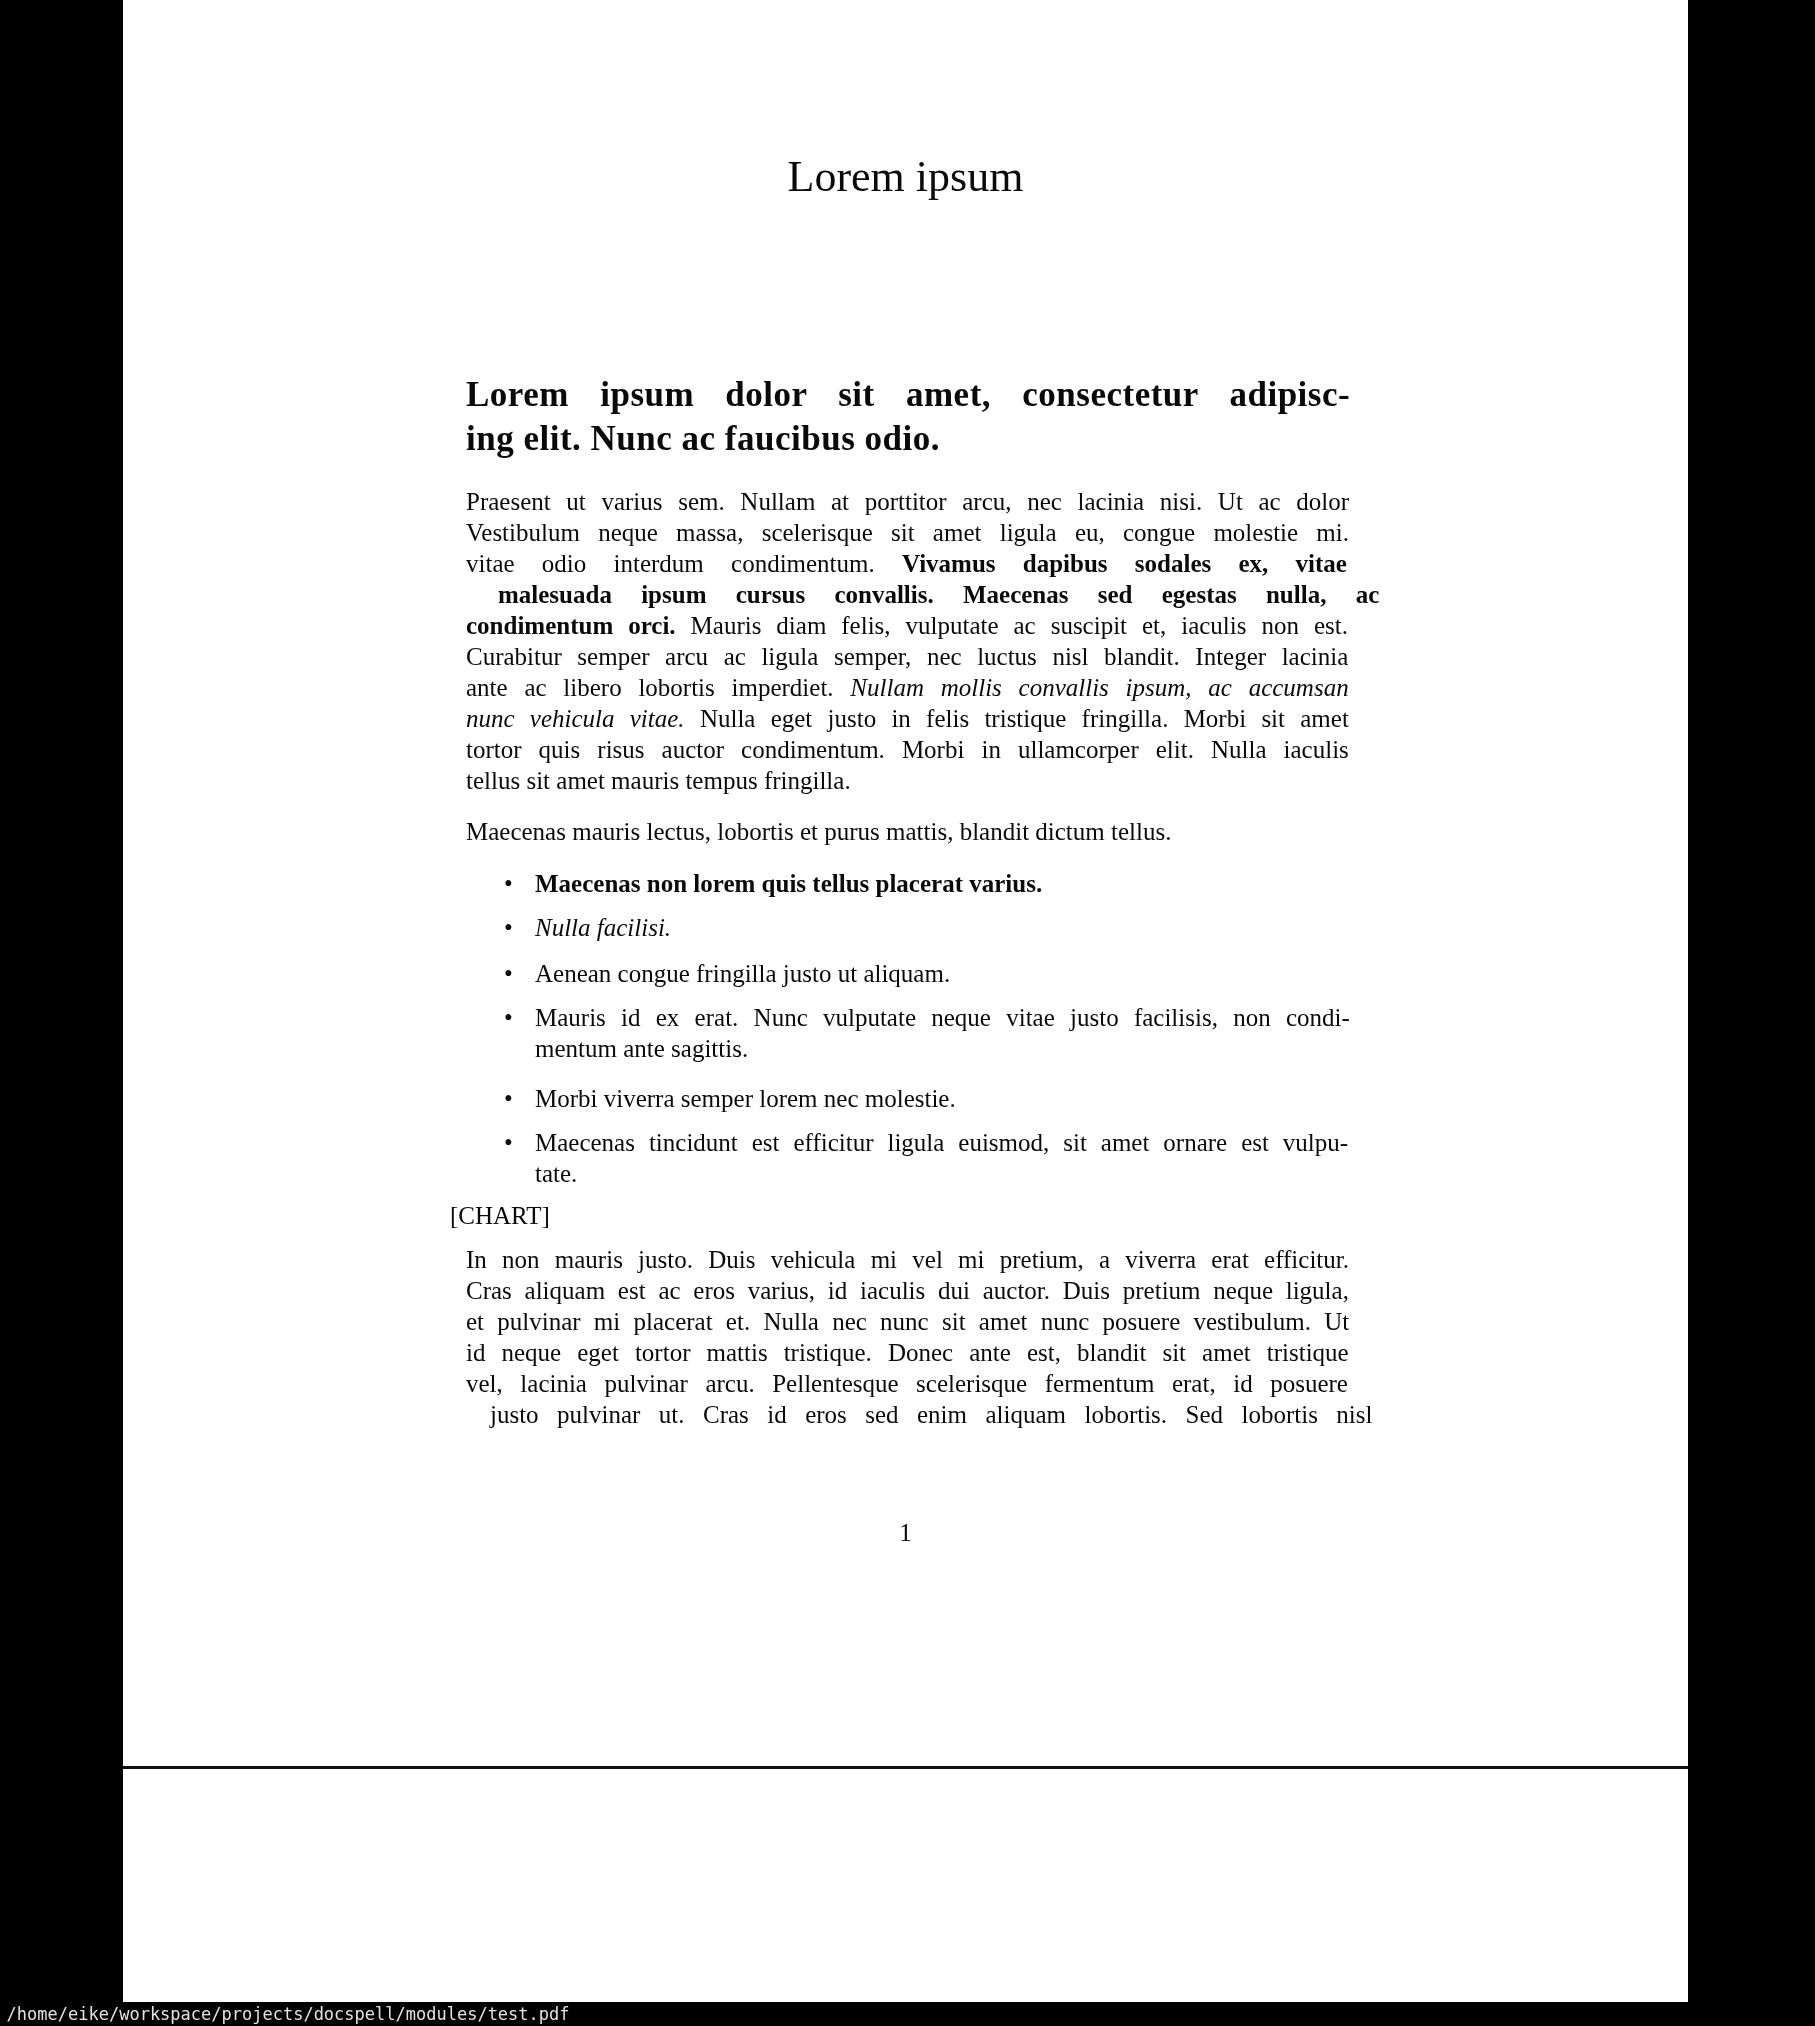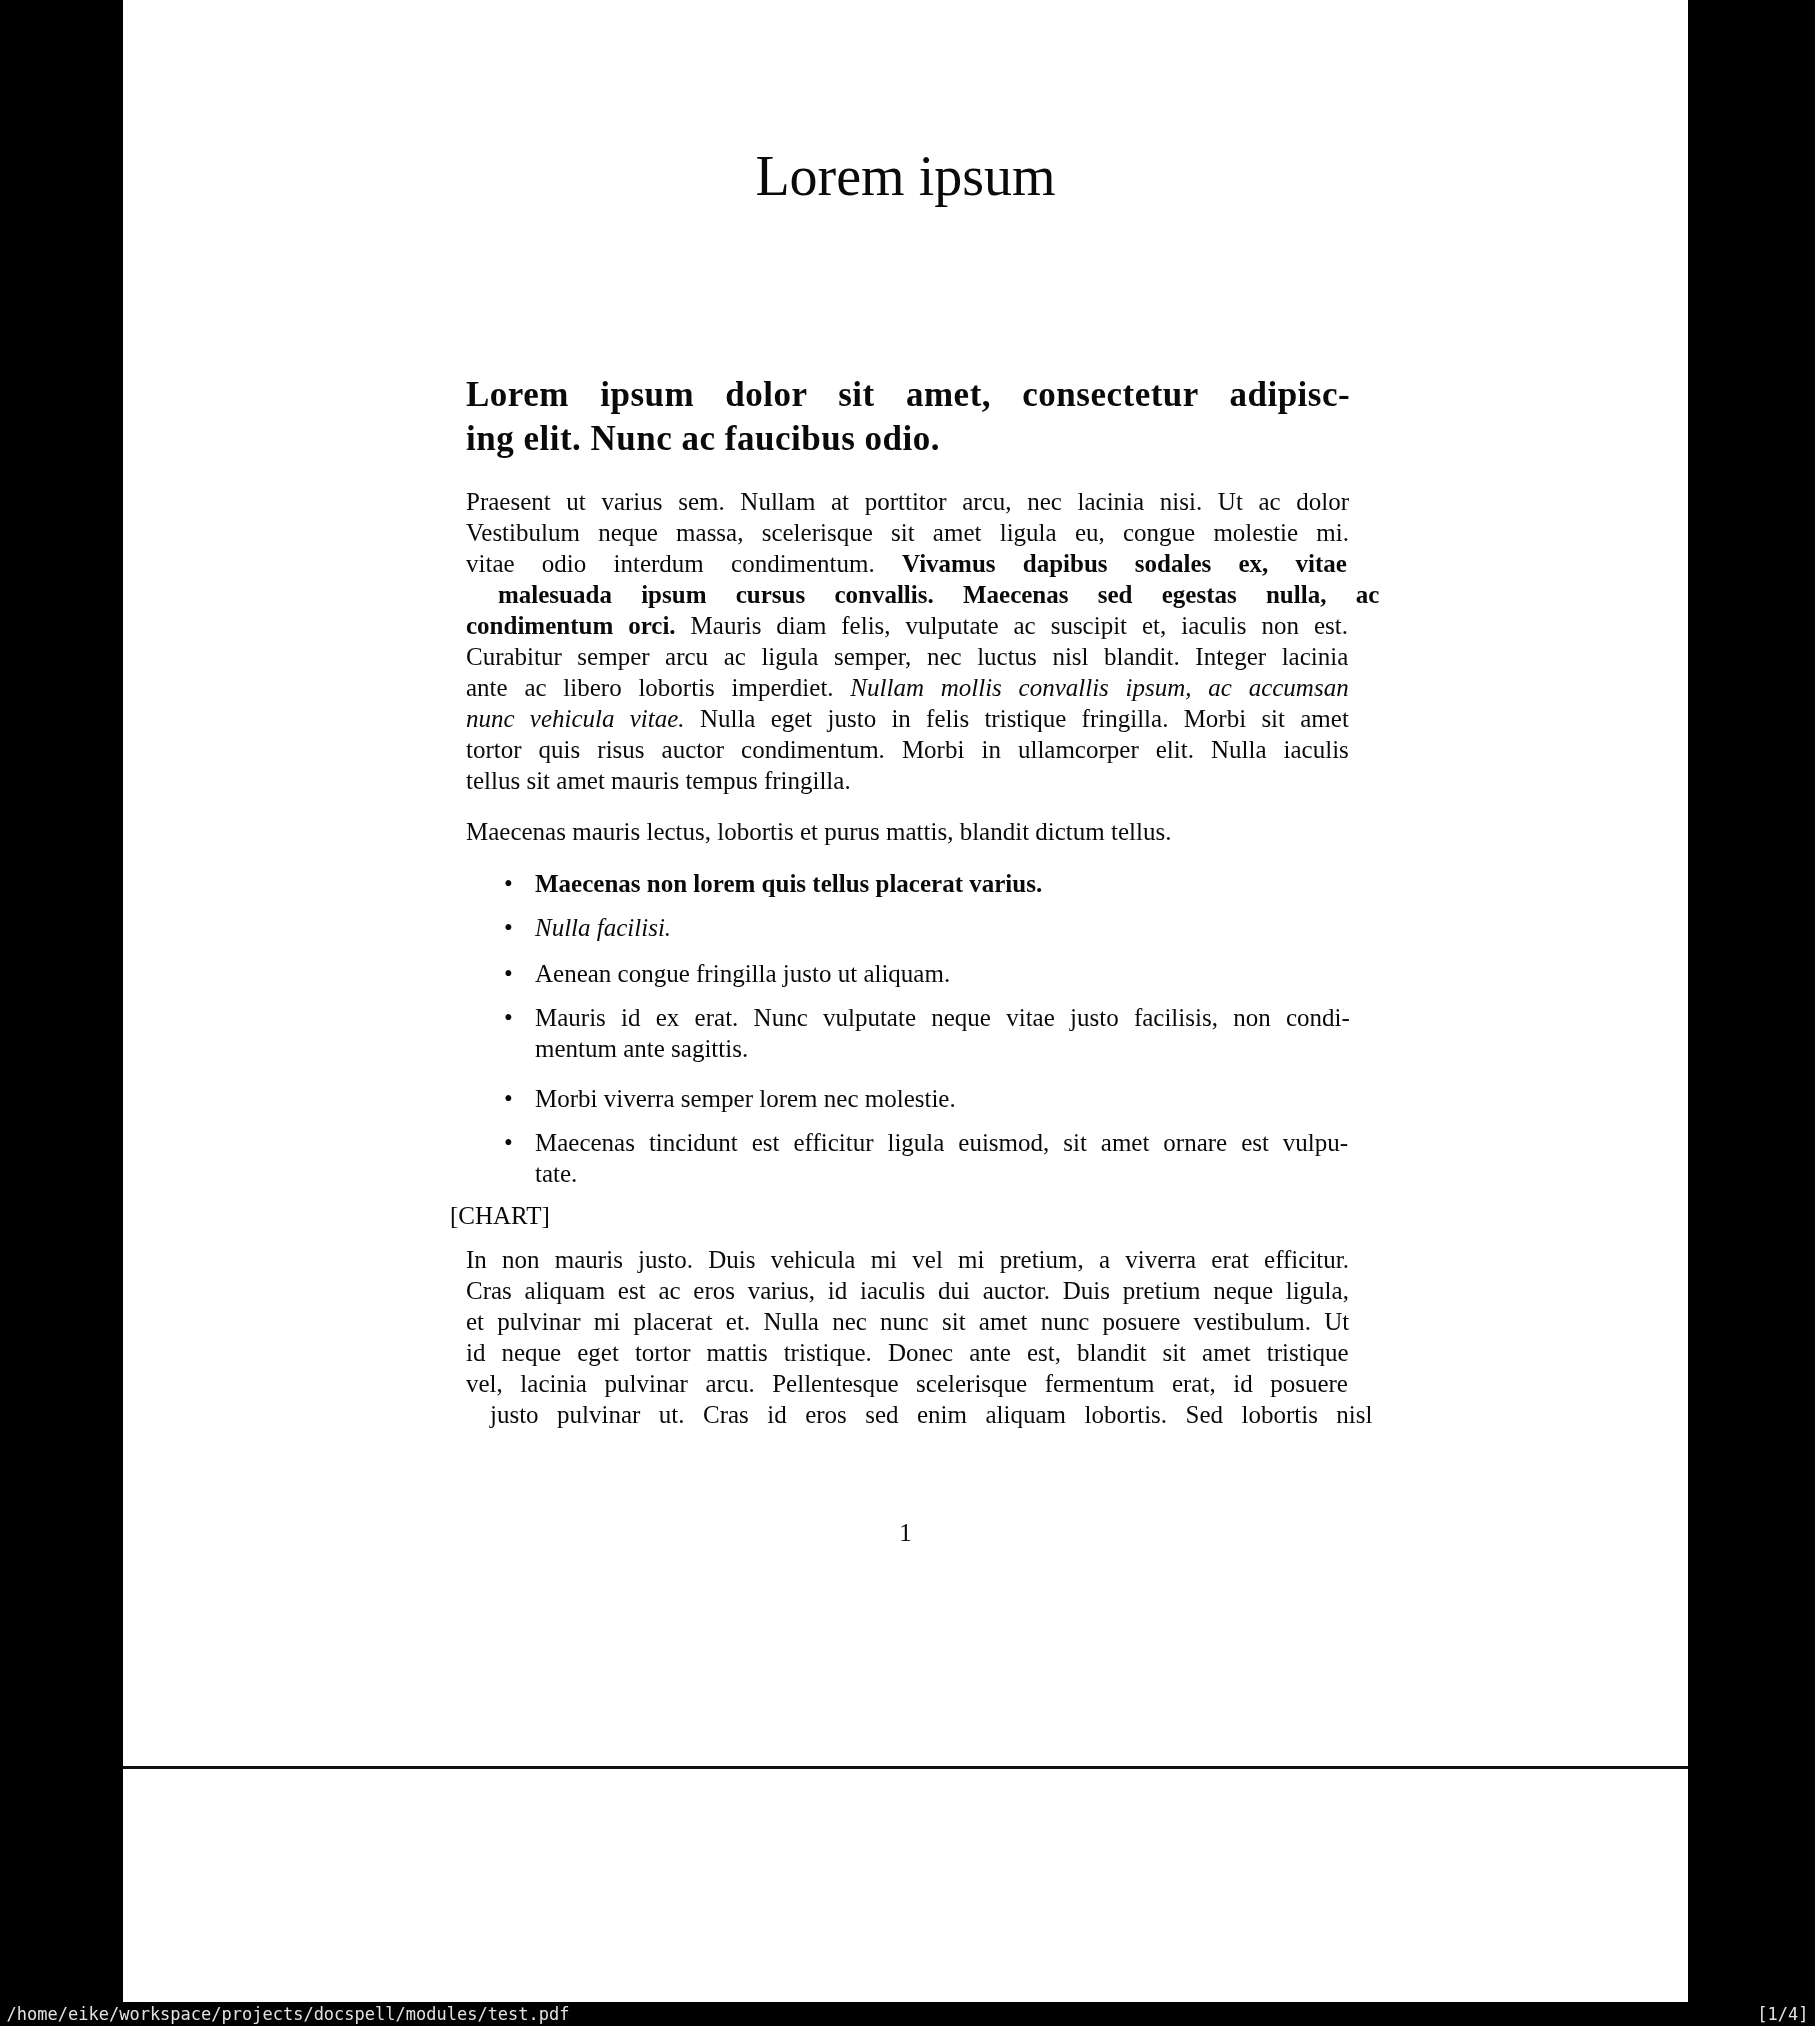--- a/index.html
+++ b/index.html
@@ -13,21 +13,21 @@
   .page{
     position:absolute;left:123px;width:1565px;background:#ffffff;
     color:#0a0a0a;
   }
   #page1{top:0;height:1766px;}
   #pagesep{position:absolute;left:123px;top:1766px;width:1565px;height:2.8px;background:#101010;}
   #page2{top:1769px;height:234px;}
 
   .doc-title{
     position:absolute;top:153px;left:0;width:100%;
-    text-align:center;font-size:56px;line-height:47px;
+    text-align:center;font-size:44px;line-height:47px;
   }
   .heading{
     position:absolute;left:343px;top:373px;width:885px;
     font-size:35px;font-weight:bold;line-height:44px;letter-spacing:0.5px;
   }
   .para,.chart-ph,.pagenum{font-size:25px;}
   .para{position:absolute;left:343px;width:885px;line-height:31px;}
   #para1{top:486px;}
   #para2{top:816px;}
   #para3{top:1244px;}
@@ -47,21 +47,21 @@
   .line{white-space:nowrap;}
   .seg-b{font-weight:bold;}
   .seg-i{font-style:italic;}
 
   .statusbar{
     position:absolute;left:0;top:2002px;width:1815px;height:24px;
     background:#000000;color:#e2e2e2;
     font-family:"DejaVu Sans Mono","Liberation Mono",monospace;
     font-size:17px;line-height:24px;
     display:flex;justify-content:space-between;
-    box-sizing:border-box;padding:0 6.6px;
+    box-sizing:border-box;padding:0 6.6px;flex-direction:column;
   }
 </style>
 </head>
 <body>
 
 <div class="page" id="page1">
   <div class="doc-title">Lorem ipsum</div>
   <div class="heading">
       <div class="line" style="word-spacing: 22px;"><span class="line-inner"><span class="seg-n">Lorem ipsum dolor sit amet, consectetur adipisc-</span></span></div>
       <div class="line"><span class="line-inner"><span class="seg-n">ing elit. Nunc ac faucibus odio.</span></span></div>

